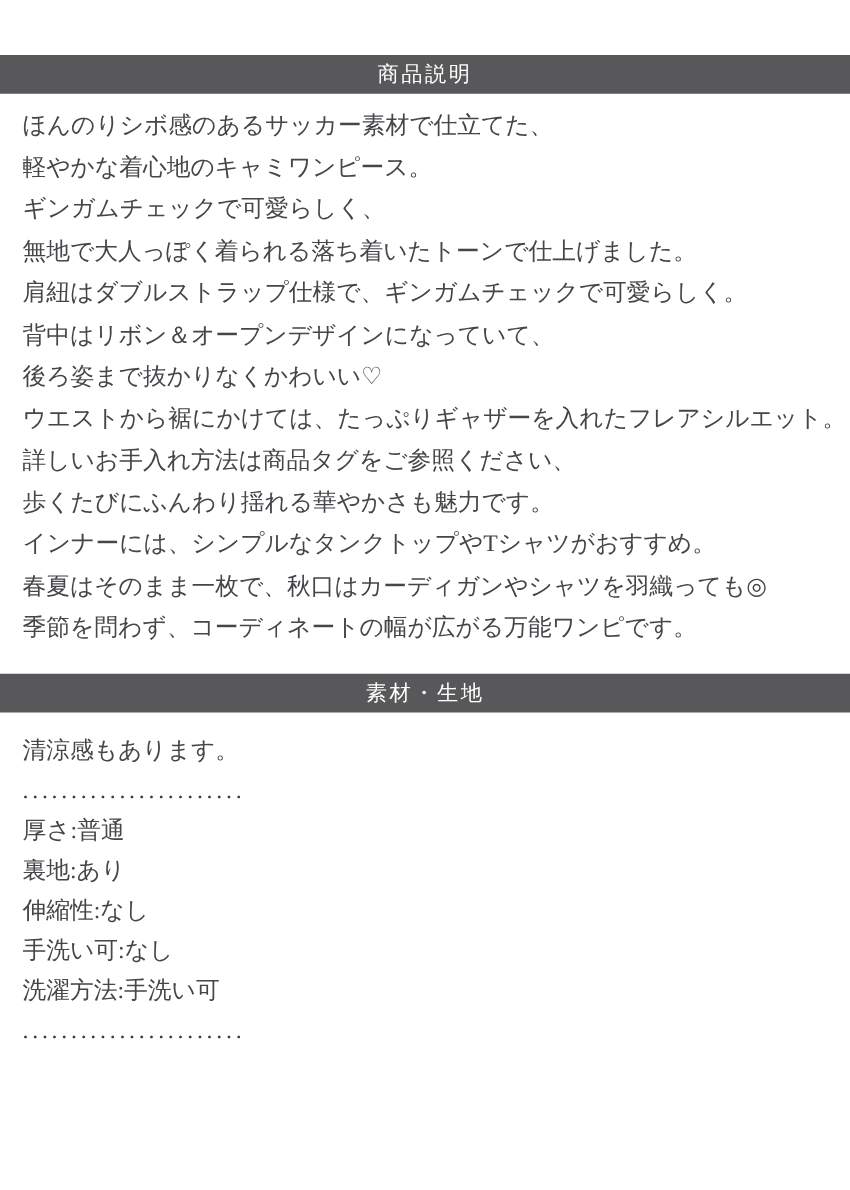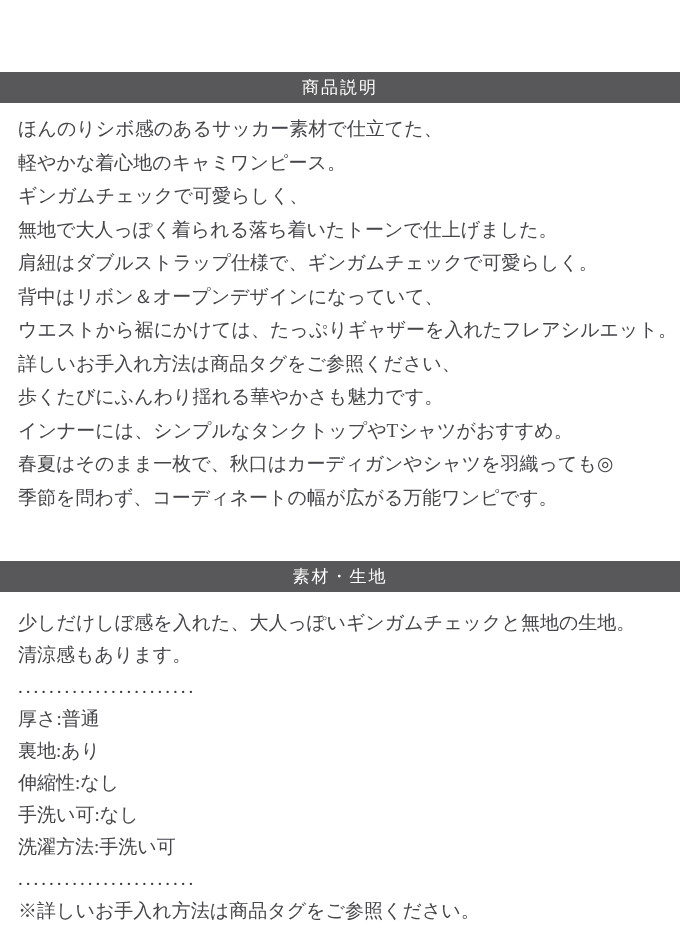--- a/index.html
+++ b/index.html
@@ -14,21 +14,20 @@
   .top-spacer { height: 44px; }
   .section-bar {
     height: 31px;
     background: #58585a;
     color: #ffffff;
     display: flex;
     align-items: center;
     justify-content: center;
     font-size: 17px;
     letter-spacing: 2px;
-    margin-top: 28px;
   }
   .body-text { padding-left: 18px; padding-right: 18px; }
   .body-text p {
     margin: 0;
     font-size: 19px;
     line-height: 33.5px;
     white-space: nowrap;
   }
   .sec1 { padding-top: 9px; padding-bottom: 19px; }
   .sec2 { padding-top: 15px; }
@@ -48,36 +47,35 @@
   <span>商品説明</span>
 </div>
 
 <div class="body-text sec1">
   <p>ほんのりシボ感のあるサッカー素材で仕立てた、</p>
   <p>軽やかな着心地のキャミワンピース。</p>
   <p>ギンガムチェックで可愛らしく、</p>
   <p>無地で大人っぽく着られる落ち着いたトーンで仕上げました。</p>
   <p>肩紐はダブルストラップ仕様で、ギンガムチェックで可愛らしく。</p>
   <p>背中はリボン＆オープンデザインになっていて、</p>
+  <p>後ろ姿まで抜かりなくかわいい♡</p>
   <p>ウエストから裾にかけては、たっぷりギャザーを入れたフレアシルエット。</p>
   <p>詳しいお手入れ方法は商品タグをご参照ください、</p>
   <p>歩くたびにふんわり揺れる華やかさも魅力です。</p>
   <p>インナーには、シンプルなタンクトップやTシャツがおすすめ。</p>
   <p>春夏はそのまま一枚で、秋口はカーディガンやシャツを羽織っても◎</p>
   <p>季節を問わず、コーディネートの幅が広がる万能ワンピです。</p>
 </div>
 
 <div class="section-bar">
   <span>素材・生地</span>
 </div>
 
 <div class="body-text sec2">
-  <p>少しだけしぼ感を入れた、大人っぽいギンガムチェックと無地の生地。</p>
   <p>清涼感もあります。</p>
   <p class="dots">.......................</p>
   <p>厚さ:普通</p>
   <p>裏地:あり</p>
   <p>伸縮性:なし</p>
   <p>手洗い可:なし</p>
   <p>洗濯方法:手洗い可</p>
   <p class="dots">.......................</p>
-  <p>※詳しいお手入れ方法は商品タグをご参照ください。</p>
 </div>
 
 </body></html>

